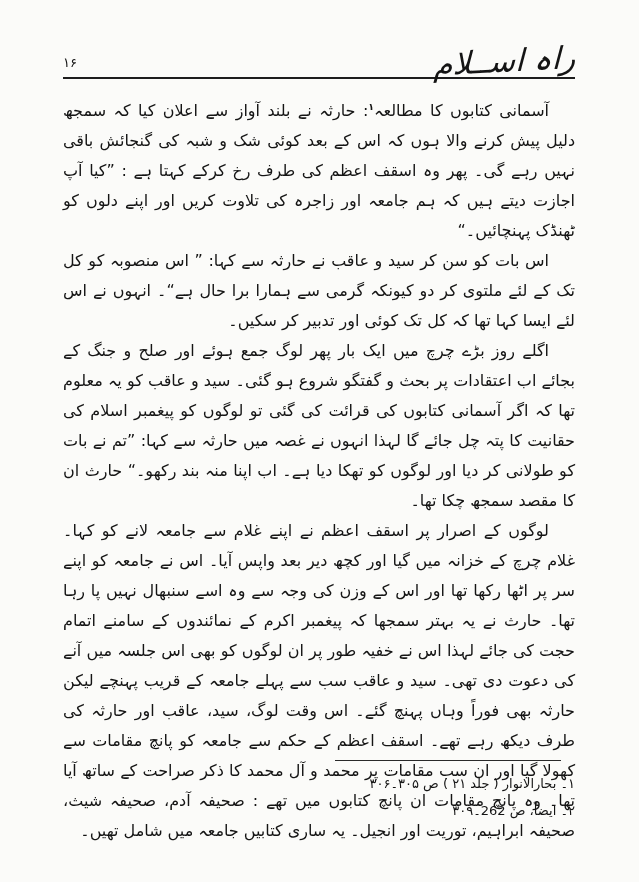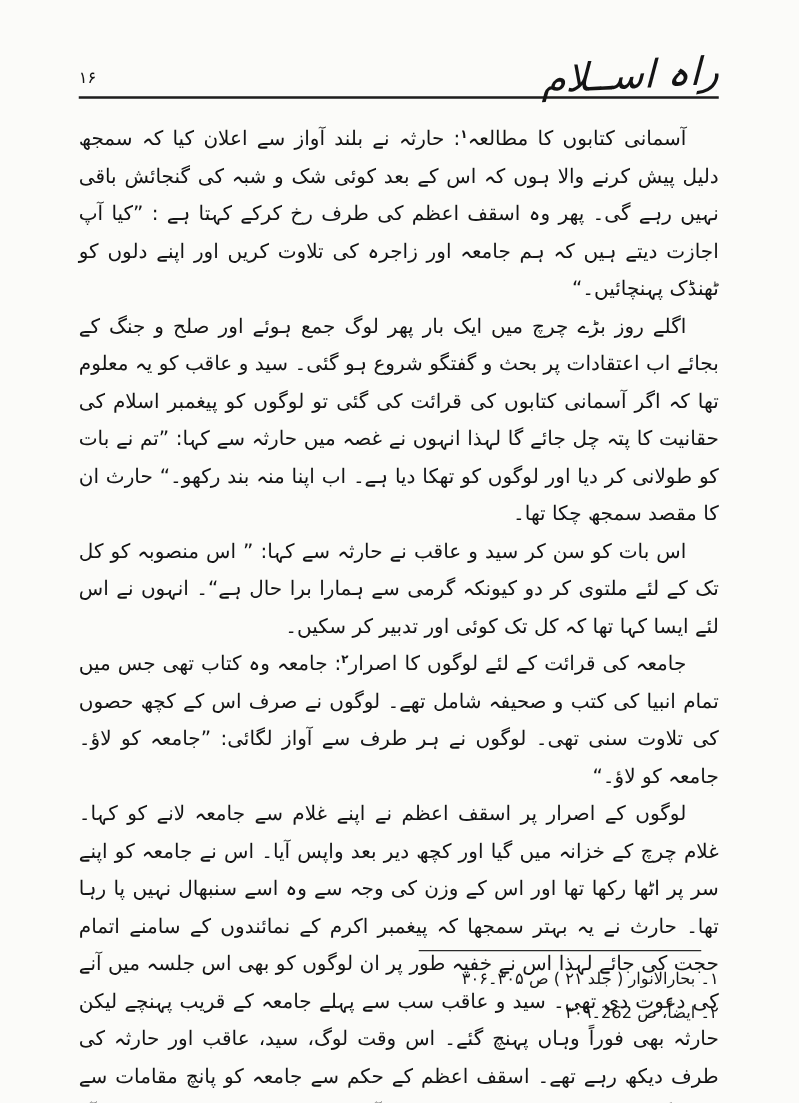--- a/index.html
+++ b/index.html
@@ -93,25 +93,24 @@
     <span class="pagenum">۱۶</span>
     <span class="masthead">راہ اســلام</span>
   </div>
 
   <div class="header-rule"></div>
 
   <div class="body-text">
 
     <p><b class="section-heading">آسمانی کتابوں کا مطالعہ</b><sup class="fn-marker">۱</sup><span>: حارثہ نے بلند آواز سے اعلان کیا کہ سمجھ دلیل پیش کرنے والا ہوں کہ اس کے بعد کوئی شک و شبہ کی گنجائش باقی نہیں رہے گی۔ پھر وہ اسقف اعظم کی طرف رخ کرکے کہتا ہے : ”کیا آپ اجازت دیتے ہیں کہ ہم جامعہ اور زاجرہ کی تلاوت کریں اور اپنے دلوں کو ٹھنڈک پہنچائیں۔“</span></p>
 
+    <p><span>اس بات کو سن کر سید و عاقب نے حارثہ سے کہا: ” اس منصوبہ کو کل تک کے لئے ملتوی کر دو کیونکہ گرمی سے ہمارا برا حال ہے“۔ انہوں نے اس لئے ایسا کہا تھا کہ کل تک کوئی اور تدبیر کر سکیں۔</span></p>
+
     <p><span>اگلے روز بڑے چرچ میں ایک بار پھر لوگ جمع ہوئے اور صلح و جنگ کے بجائے اب اعتقادات پر بحث و گفتگو شروع ہو گئی۔ سید و عاقب کو یہ معلوم تھا کہ اگر آسمانی کتابوں کی قرائت کی گئی تو لوگوں کو پیغمبر اسلام کی حقانیت کا پتہ چل جائے گا لہذا انہوں نے غصہ میں حارثہ سے کہا: ”تم نے بات کو طولانی کر دیا اور لوگوں کو تھکا دیا ہے۔ اب اپنا منہ بند رکھو۔“ حارث ان کا مقصد سمجھ چکا تھا۔</span></p>
 
-    <p><span>اس بات کو سن کر سید و عاقب نے حارثہ سے کہا: ” اس منصوبہ کو کل تک کے لئے ملتوی کر دو کیونکہ گرمی سے ہمارا برا حال ہے“۔ انہوں نے اس لئے ایسا کہا تھا کہ کل تک کوئی اور تدبیر کر سکیں۔</span></p>
-
-    <p><b class="section-heading">جامعہ کی قرائت کے لئے لوگوں کا اصرار</b><sup class="fn-marker">۲</sup><span>: جامعہ وہ کتاب تھی جس میں تمام انبیا کی کتب و صحیفہ شامل تھے۔ لوگوں نے صرف اس کے کچھ حصوں کی تلاوت سنی تھی۔ لوگوں نے ہر طرف سے آواز لگائی: ”جامعہ کو لاؤ۔ جامعہ کو لاؤ۔“</span></p>
 
     <p><span>لوگوں کے اصرار پر اسقف اعظم نے اپنے غلام سے جامعہ لانے کو کہا۔ غلام چرچ کے خزانہ میں گیا اور کچھ دیر بعد واپس آیا۔ اس نے جامعہ کو اپنے سر پر اٹھا رکھا تھا اور اس کے وزن کی وجہ سے وہ اسے سنبھال نہیں پا رہا تھا۔ حارث نے یہ بہتر سمجھا کہ پیغمبر اکرم کے نمائندوں کے سامنے اتمام حجت کی جائے لہذا اس نے خفیہ طور پر ان لوگوں کو بھی اس جلسہ میں آنے کی دعوت دی تھی۔ سید و عاقب سب سے پہلے جامعہ کے قریب پہنچے لیکن حارثہ بھی فوراً وہاں پہنچ گئے۔ اس وقت لوگ، سید، عاقب اور حارثہ کی طرف دیکھ رہے تھے۔ اسقف اعظم کے حکم سے جامعہ کو پانچ مقامات سے کھولا گیا اور ان سب مقامات پر محمد و آل محمد کا ذکر صراحت کے ساتھ آیا تھا۔ وہ پانچ مقامات ان پانچ کتابوں میں تھے : صحیفہ آدم، صحیفہ شیث، صحیفہ ابراہیم، توریت اور انجیل۔ یہ ساری کتابیں جامعہ میں شامل تھیں۔</span></p>
 
   </div>
 
   <div class="footer">
     <div class="footnote-sep"></div>
     <div class="footnotes">
       <div>۱۔ بحارالانوار ( جلد ۲۱ ) ص ۳۰۵۔۳۰۶</div>
       <div>۲۔ ایضاً، ص 262۔۳۰۹</div>

